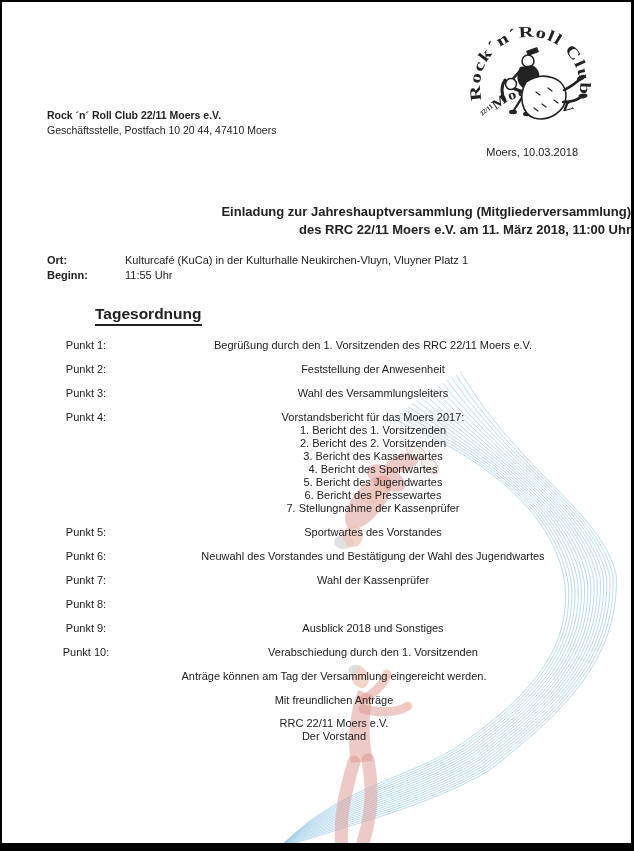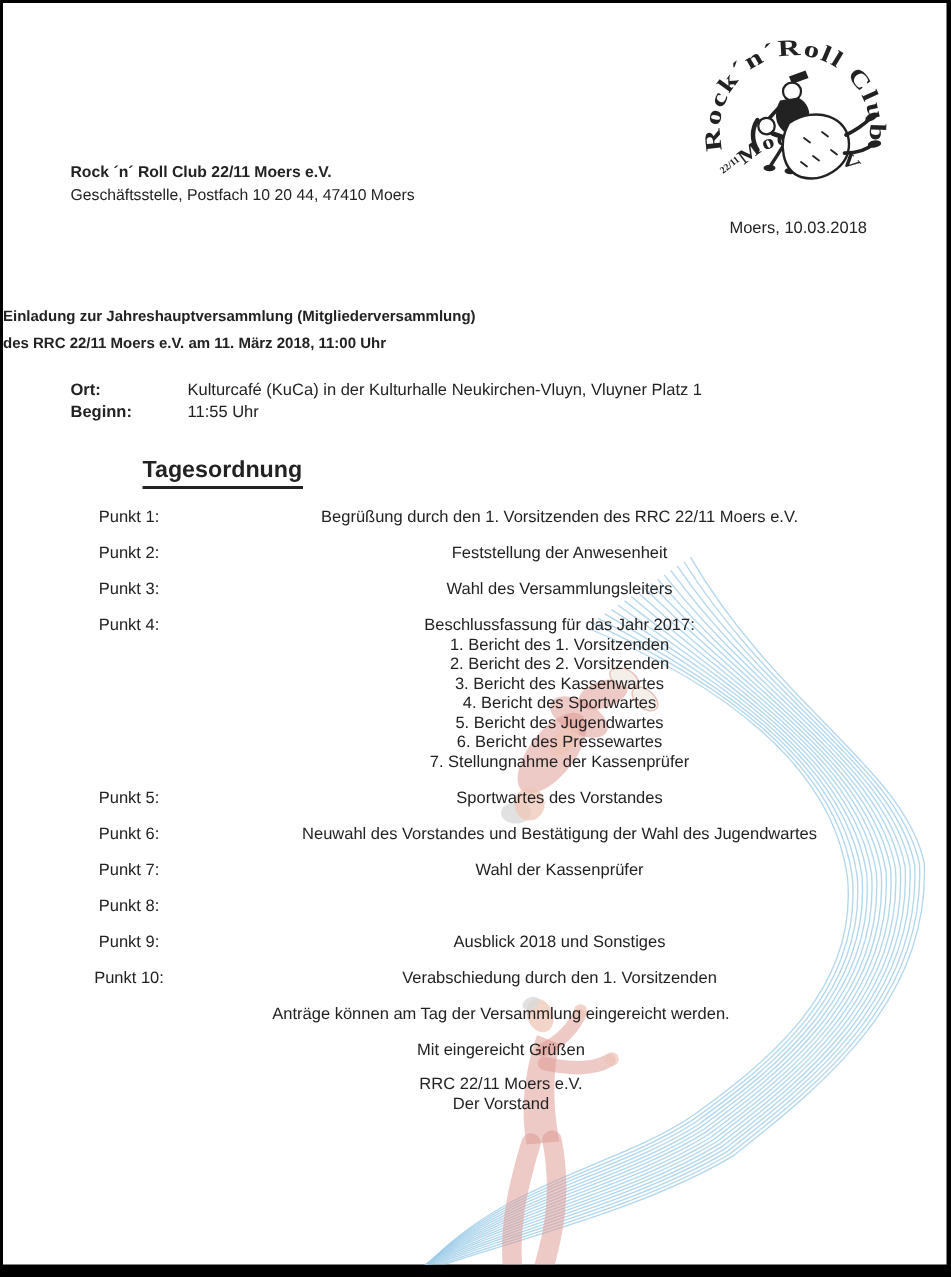--- a/index.html
+++ b/index.html
@@ -28,21 +28,21 @@
   .content{position:absolute;inset:0;z-index:1;}
   .sender{position:absolute;left:45px;top:106px;font-size:10.5px;line-height:15px;}
   .sender .bold{font-weight:bold;}
   .logo{position:absolute;left:466px;top:20px;width:124px;height:118px;}
   .logo text{font-family:"Liberation Serif","DejaVu Serif",serif;fill:var(--ink);}
   .logo .arc-top{font-size:15.5px;font-weight:bold;letter-spacing:1px;}
   .logo .arc-bottom{font-size:13.5px;font-weight:bold;letter-spacing:1px;}
   .logo .club-number{font-size:6.5px;font-weight:bold;}
   .logo .line{stroke:var(--ink);fill:none;stroke-linecap:round;}
   .dateline{position:absolute;top:144px;right:53px;font-size:11px;}
-  .title{position:absolute;top:201px;left:0;right:0;text-align:left;font-size:10px;font-weight:bold;line-height:18px;}
+  .title{position:absolute;top:201px;left:0;right:0;text-align:right;font-size:13px;font-weight:bold;line-height:18px;}
   .meta{position:absolute;left:45px;top:251px;display:grid;grid-template-columns:78px auto;font-size:11px;line-height:15px;}
   .meta .lbl{font-weight:bold;}
   .agenda-heading{position:absolute;left:45px;top:303px;font-size:15.5px;font-weight:bold;border-bottom:2px solid var(--ink);padding-bottom:1px;margin-left:48px;}
   .agenda{position:absolute;left:45px;top:336px;right:10px;font-size:11px;text-align:center;}
   .agenda-row{display:grid;grid-template-columns:78px 1fr;margin-bottom:10px;line-height:14px;}
   .agenda-sub{line-height:13px;}
   .agenda-extra{margin-bottom:10px;line-height:14px;}
   .signature div{line-height:13px;}
 </style>
 </head>
@@ -169,21 +169,21 @@
     <span class="agenda-label" data-name="agenda-item-label">Punkt 3:</span>
     <span data-name="agenda-item-body">
       <span class="agenda-main" data-name="agenda-item-text">Wahl des Versammlungsleiters</span>
       <span class="agenda-subs" data-name="agenda-subitems"></span>
     </span>
   </div>
 
   <div class="agenda-row" data-name="agenda-item">
     <span class="agenda-label" data-name="agenda-item-label">Punkt 4:</span>
     <span data-name="agenda-item-body">
-      <span class="agenda-main" data-name="agenda-item-text">Beschlussfassung für das Jahr 2017:</span>
+      <span class="agenda-main" data-name="agenda-item-text">Vorstandsbericht für das Moers 2017:</span>
       <span class="agenda-subs" data-name="agenda-subitems"><div class="agenda-sub" data-name="agenda-subitem">1. Bericht des 1. Vorsitzenden</div><div class="agenda-sub" data-name="agenda-subitem">2. Bericht des 2. Vorsitzenden</div><div class="agenda-sub" data-name="agenda-subitem">3. Bericht des Kassenwartes</div><div class="agenda-sub" data-name="agenda-subitem">4. Bericht des Sportwartes</div><div class="agenda-sub" data-name="agenda-subitem">5. Bericht des Jugendwartes</div><div class="agenda-sub" data-name="agenda-subitem">6. Bericht des Pressewartes</div><div class="agenda-sub" data-name="agenda-subitem">7. Stellungnahme der Kassenprüfer</div></span>
     </span>
   </div>
 
   <div class="agenda-row" data-name="agenda-item">
     <span class="agenda-label" data-name="agenda-item-label">Punkt 5:</span>
     <span data-name="agenda-item-body">
       <span class="agenda-main" data-name="agenda-item-text">Sportwartes des Vorstandes</span>
       <span class="agenda-subs" data-name="agenda-subitems"></span>
     </span>
@@ -219,21 +219,21 @@
 
   <div class="agenda-row" data-name="agenda-item">
     <span class="agenda-label" data-name="agenda-item-label">Punkt 10:</span>
     <span data-name="agenda-item-body">
       <span class="agenda-main" data-name="agenda-item-text">Verabschiedung durch den 1. Vorsitzenden</span>
       <span class="agenda-subs" data-name="agenda-subitems"></span>
     </span>
   </div>
 </div>
       <div class="agenda-extra" data-name="motions-note">Anträge können am Tag der Versammlung eingereicht werden.</div>
-      <div class="agenda-extra" data-name="closing-phrase">Mit eingereicht Grüßen</div>
+      <div class="agenda-extra" data-name="closing-phrase">Mit freundlichen Anträge</div>
       <div class="signature" data-name="signature-block">
         <div data-name="signature-line-1">RRC 22/11 Moers e.V.</div>
         <div data-name="signature-line-2">Der Vorstand</div>
       </div>
     </div>
 
   </div>
 </div>
 
 </body></html>

